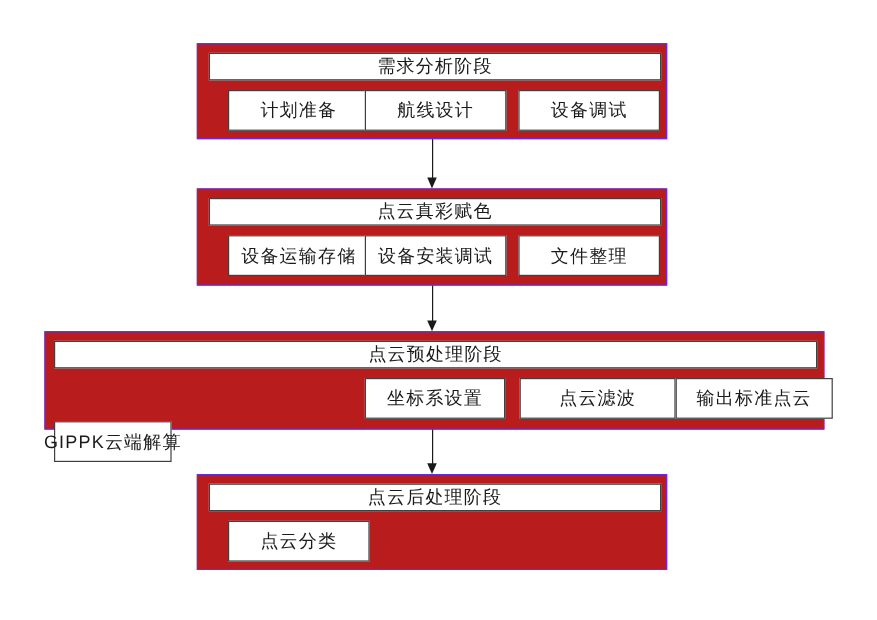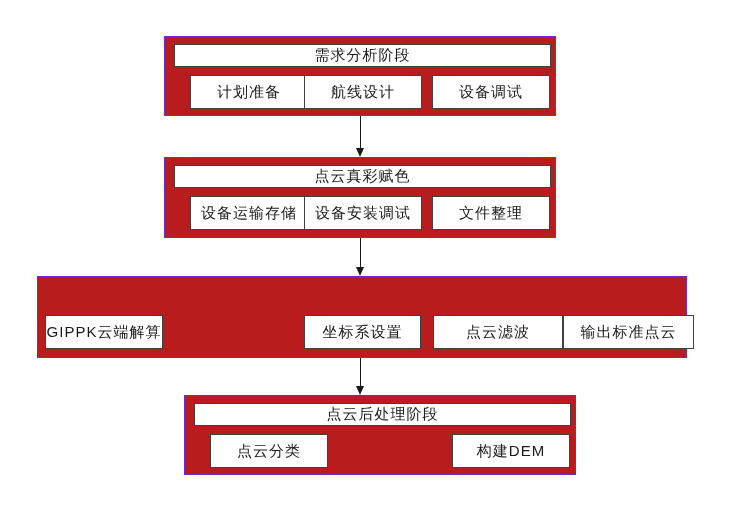--- a/index.html
+++ b/index.html
@@ -16,21 +16,21 @@
     overflow: hidden;
   }
   .stage {
     position: absolute;
     border: 1px solid #6d28d9;
     background: #b91c1c;
   }
   .s1 { left: 164px; top: 36px;  width: 392px; height: 80px; }
   .s2 { left: 164px; top: 157px; width: 392px; height: 81px; }
   .s3 { left: 37px;  top: 276px; width: 650px; height: 82px; }
-  .s4 { left: 164px; top: 395px; width: 392px; height: 80px; margin-left: 20px; }
+  .s4 { left: 164px; top: 395px; width: 392px; height: 80px; }
 
   .hdr, .sub {
     position: absolute;
     border: 1px solid #404040;
     background: #ffffff;
     display: flex;
     align-items: center;
     justify-content: center;
     font-size: 15px;
     letter-spacing: 1px;
@@ -39,21 +39,21 @@
   .hdr { top: 7px; height: 23px; }
   .s1 .hdr, .s2 .hdr, .s4 .hdr { left: 9px; width: 377px; }
   .s3 .hdr { left: 7px; width: 636px; }
 
   .sub { top: 38px; height: 34px; }
   
   .p1 { left: 25px;   width: 118px; }
   .p2 { left: 139px; width: 118px; }
   .p3 { left: 267px; width: 118px; }
   
-  .q1 { left: 7px;   width: 118px; }
+  .q1 { left: 7px;   width: 98px; margin-top: 36px; }
   .q2 { left: 137px; width: 97px;  }
   .q3 { left: 266px; width: 117px; }
   .q4 { left: 395px; width: 130px; }
   .q5 { left: 525px; width: 131px; }
 
   .arrow { position: absolute; left: 356px; width: 9px; }
   .ar1 { top: 116px; height: 41px; }
   .ar2 { top: 238px; height: 38px; }
   .ar3 { top: 358px; height: 37px; }
   .arrow .shaft {
@@ -94,30 +94,30 @@
     <div class="sub p2">设备安装调试</div>
     <div class="sub p3">文件整理</div>
   </section>
 
   <div class="arrow ar2">
     <span class="shaft"></span>
     <span class="head"></span>
   </div>
 
   <section class="stage s3">
+    <div class="hdr">点云预处理阶段</div>
     <div class="sub q1">GIPPK云端解算</div>
     <div class="sub q3">坐标系设置</div>
     <div class="sub q4">点云滤波</div>
     <div class="sub q5">输出标准点云</div>
   </section>
 
   <div class="arrow ar3">
     <span class="shaft"></span>
     <span class="head"></span>
   </div>
 
   <section class="stage s4">
     <div class="hdr">点云后处理阶段</div>
     <div class="sub p1">点云分类</div>
-    <div class="sub p3">构建DEM</div>
   </section>
 
 </div>
 
 </body></html>

